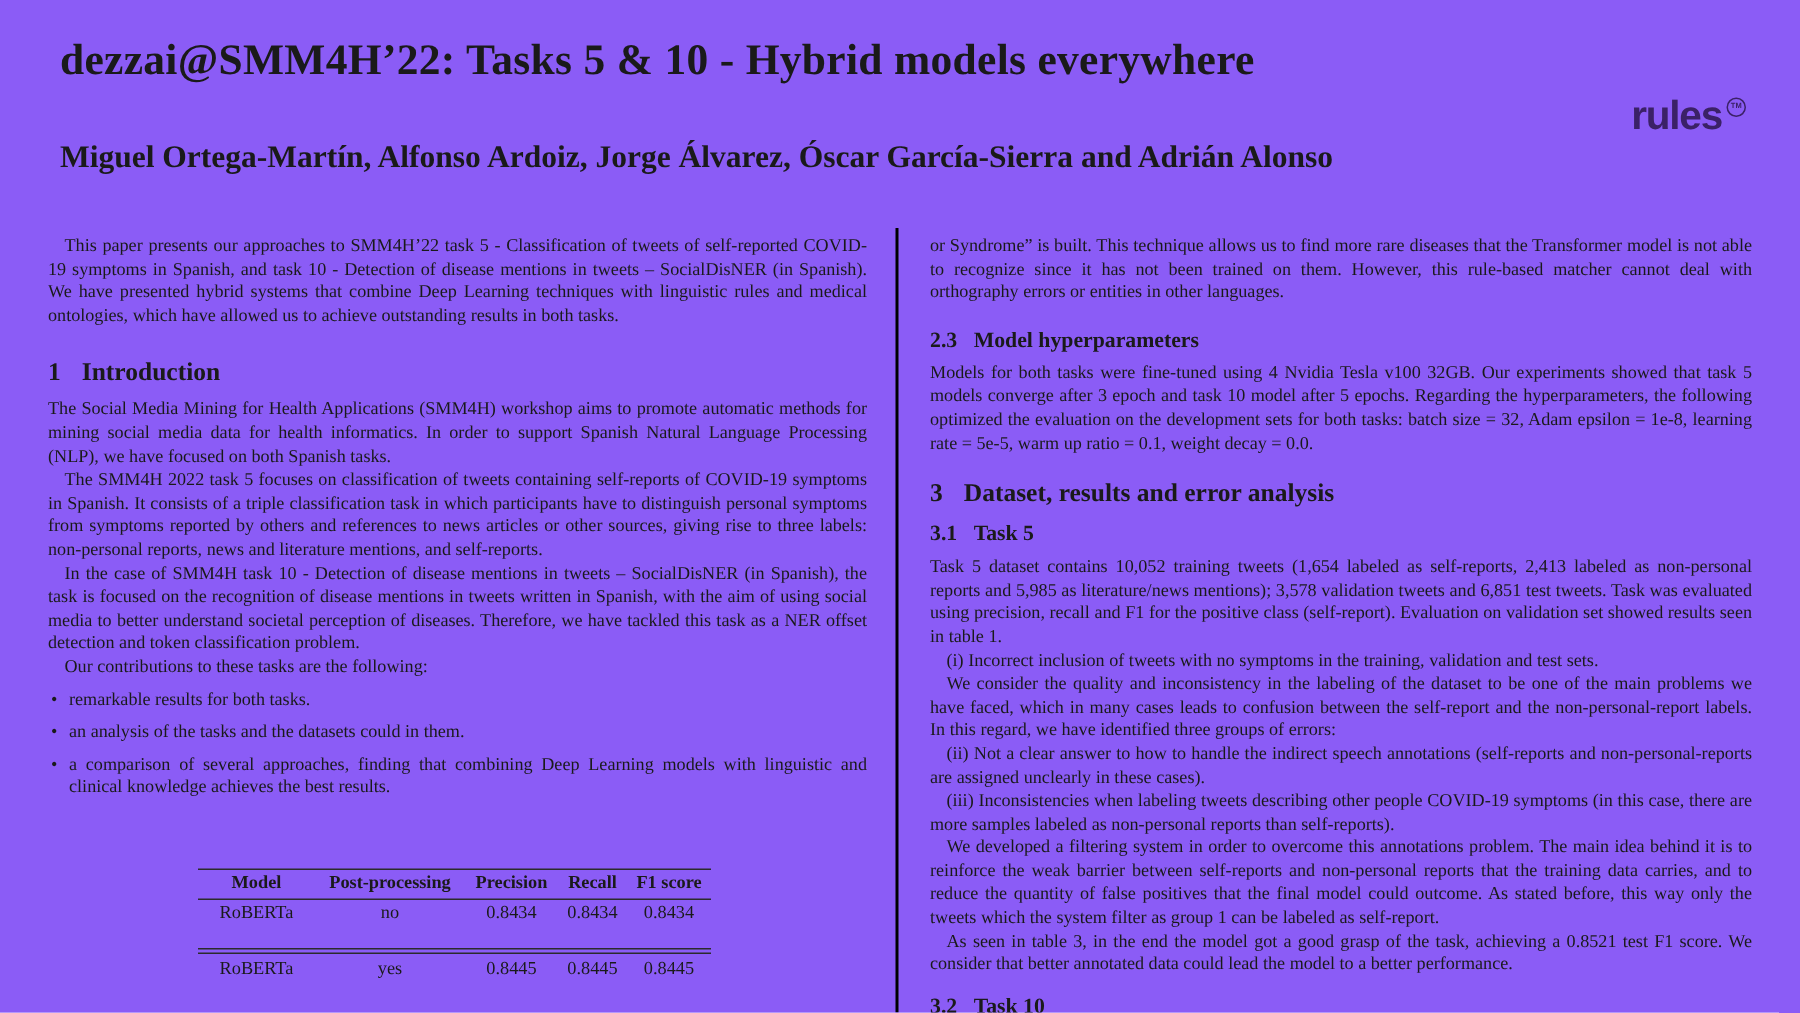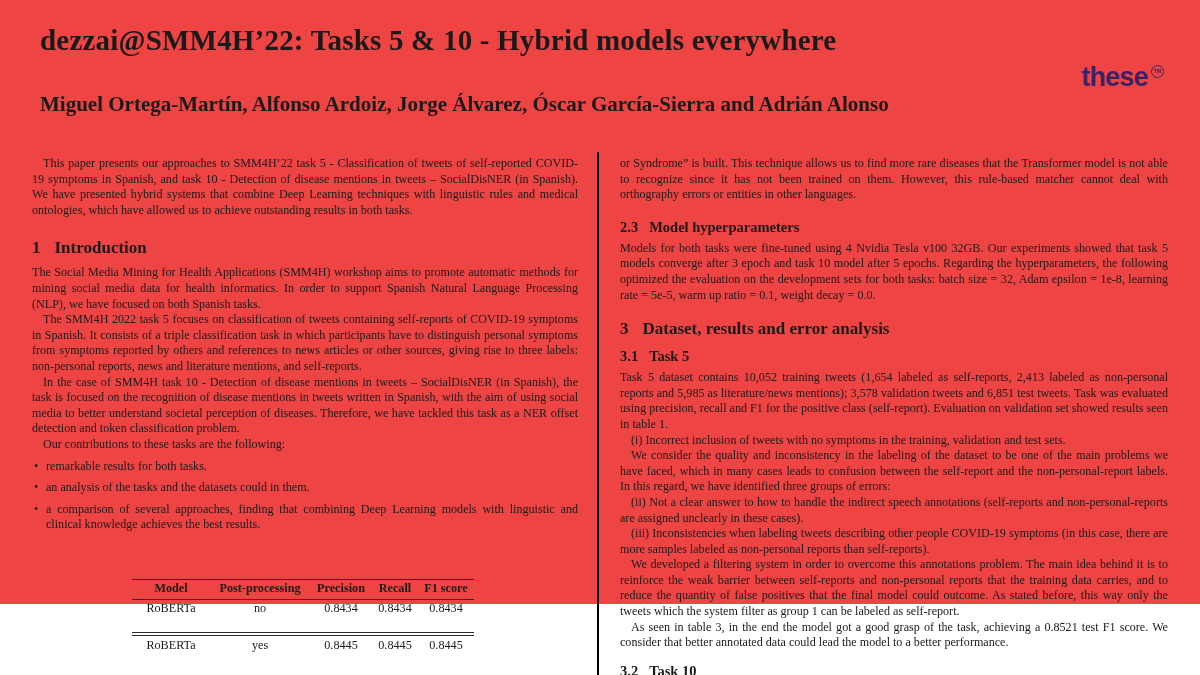--- a/index.html
+++ b/index.html
@@ -1,21 +1,21 @@
 <!DOCTYPE html>
 <html><head>
 <meta charset="utf-8">
 <style>
   html,body { margin:0; padding:0; }
   body {
     width:1200px; height:675px; background:#ffffff; overflow:hidden;
     font-family:"Liberation Serif", serif; color:#1a1a1a;
     -webkit-font-smoothing:antialiased;
   }
-  .page { position:relative; width:1200px; height:604px; background:#ef4444; }
+  .page { position:relative; width:1200px; height:675px; background:#8b5cf6; }
 
   .title {
     position:absolute; left:40px; top:24px; margin:0;
     font-size:29px; font-weight:bold; letter-spacing:0.2px; white-space:nowrap;
   }
   .authors {
     position:absolute; left:40px; top:92px; margin:0;
     font-size:21px; font-weight:bold; white-space:nowrap;
   }
   .logo {
@@ -62,21 +62,21 @@
   .drule { border-top:1.4px solid #2b2b2b; border-bottom:1.4px solid #2b2b2b; height:2px; margin-bottom:1px; }
 </style>
 </head>
 <body>
 
 <div class="page">
 
   <h1 class="title">dezzai@SMM4H’22: Tasks 5 &amp; 10 - Hybrid models everywhere</h1>
 
   <div class="logo" style="color: rgb(59, 33, 103);">
-    <span>these</span>
+    <span>rules</span>
     <span class="tm-circle">TM</span>
   </div>
 
   <p class="authors">Miguel Ortega-Martín, Alfonso Ardoiz, Jorge Álvarez, Óscar García-Sierra and Adrián Alonso</p>
 
   <div class="divider"></div>
 
   <div class="col col-left">
     <p class="indent">This paper presents our approaches to SMM4H’22 task 5 - Classification of tweets of self-reported COVID-19 symptoms in Spanish, and task 10 - Detection of disease mentions in tweets – SocialDisNER (in Spanish). We have presented hybrid systems that combine Deep Learning techniques with linguistic rules and medical ontologies, which have allowed us to achieve outstanding results in both tasks.</p>
 

